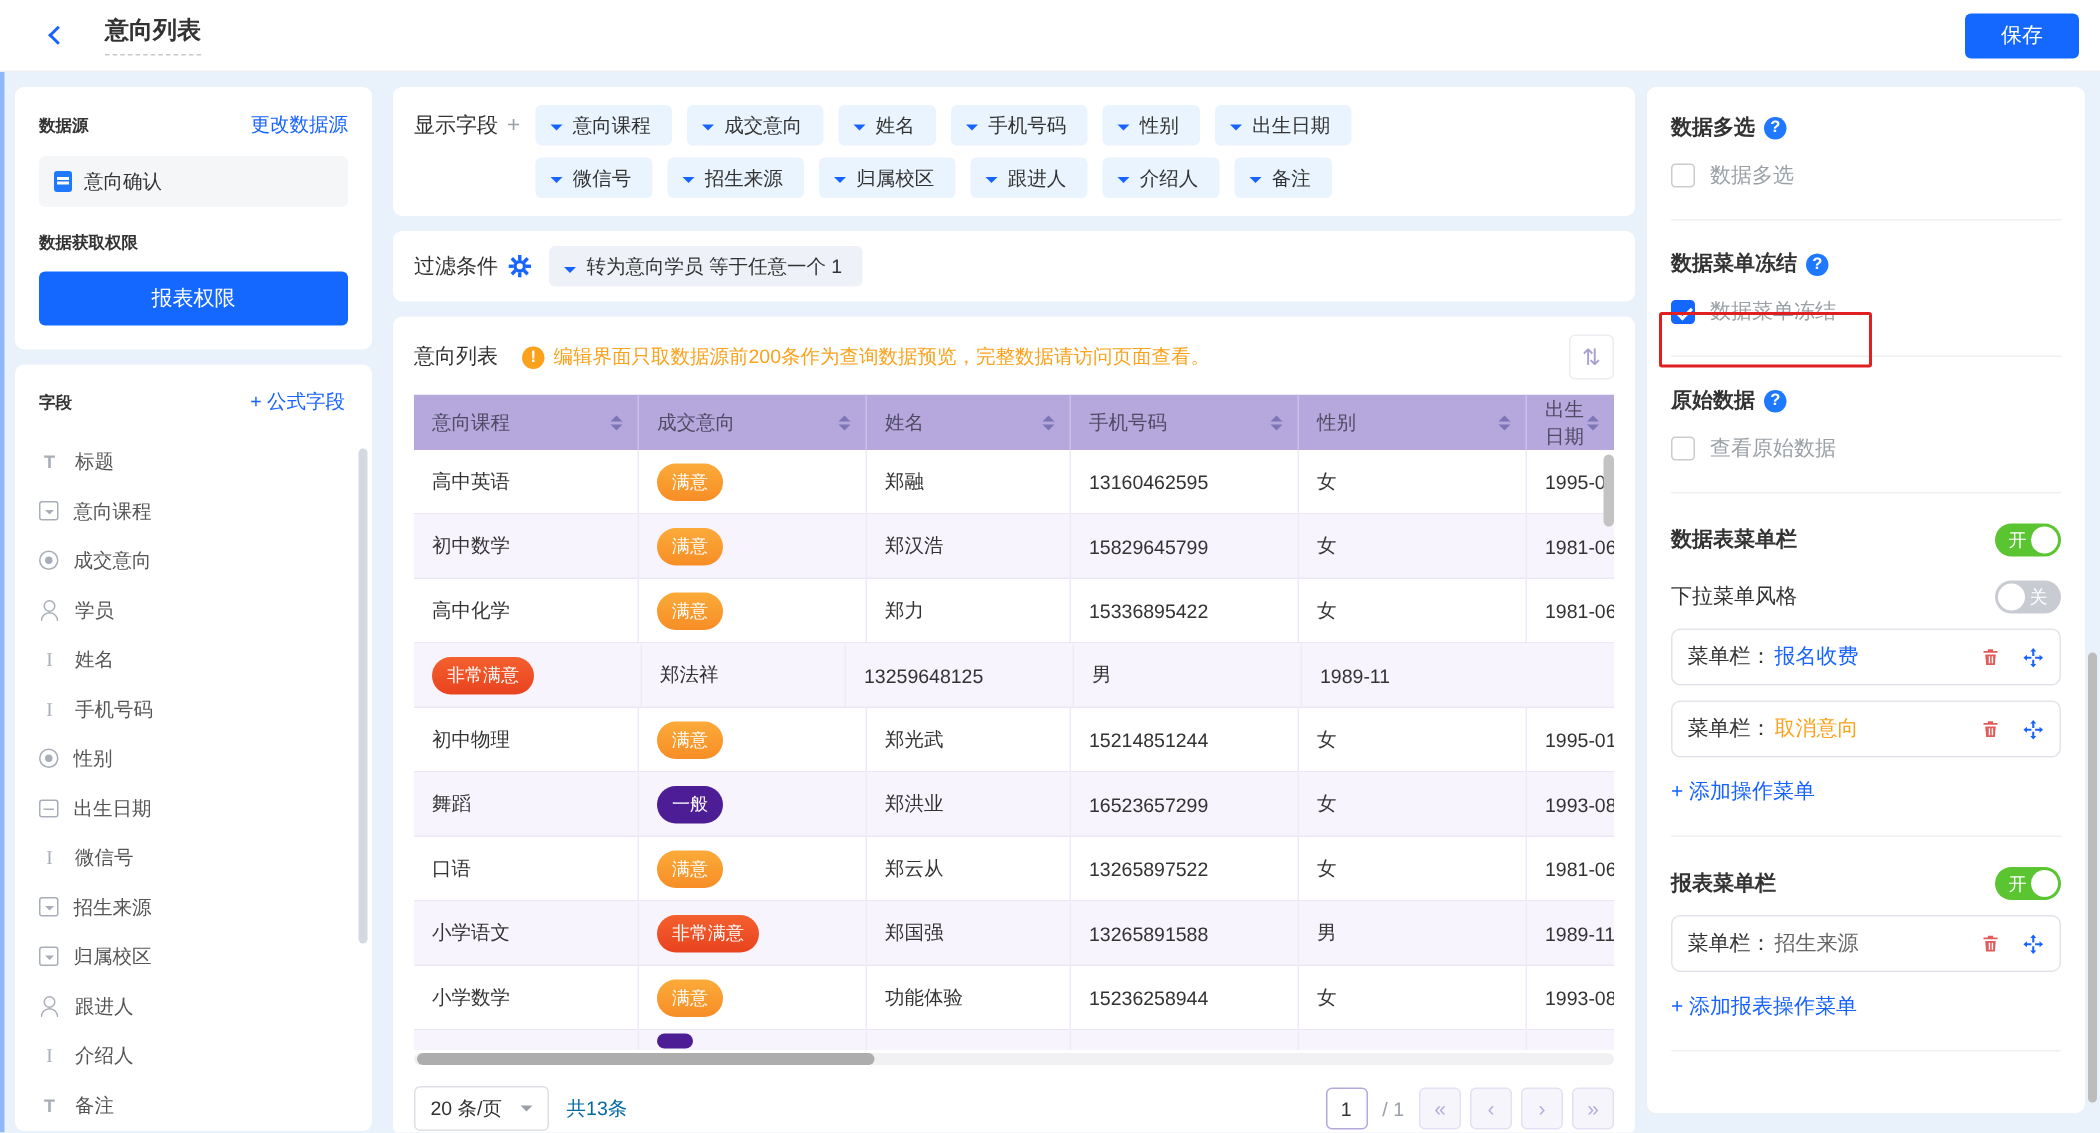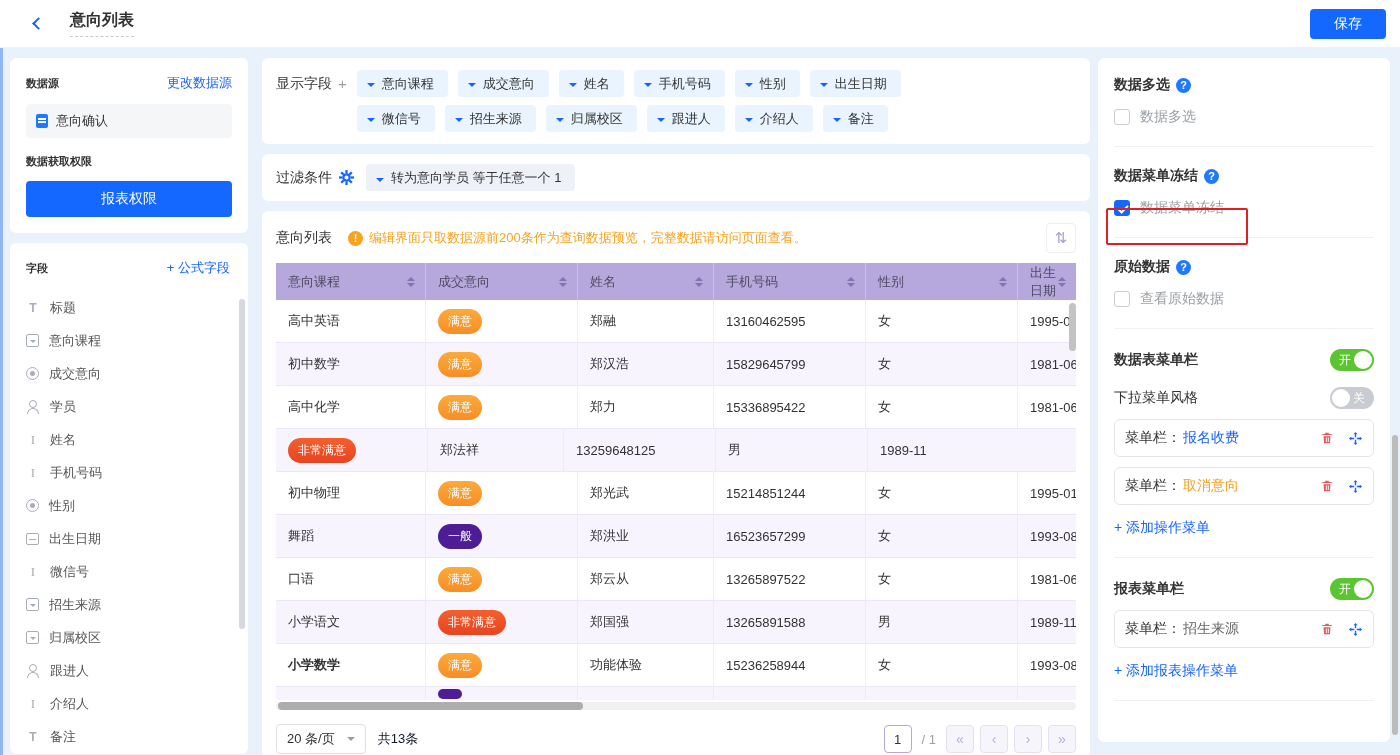--- a/index.html
+++ b/index.html
@@ -80,21 +80,21 @@
   .badge { display:inline-block; padding:4px 10px; border-radius:13px; color:#fff; font-size:12px; white-space:nowrap;}
   .badge.orange { background:linear-gradient(180deg,#fbab3a,#f78d26); }
   .badge.red { background:linear-gradient(180deg,#f4602e,#e8431f); }
   .badge.gray { background:#4c1d95; min-width:24px; min-height:10px;}
   .vscroll { position:absolute; right:0; top:40px; width:7px; height:48px; background:#c3c3c3; border-radius:4px;}
   .hscroll { margin-top:2px; width:800px; height:8px; background:#f1f1f3; border-radius:4px; position:relative;}
   .hthumb { position:absolute; left:2px; top:0; width:305px; height:8px; background:#adadad; border-radius:4px; cursor:pointer;}
   .pagebar { margin-top:14px; display:flex; align-items:center;}
   .psel { display:inline-flex; align-items:center; border:1px solid #dcdfe4; border-radius:4px; height:30px; padding:0 10px; font-size:13px; color:#333; cursor:pointer;}
   .selcaret { width:0; height:0; border:4px solid transparent; border-top-color:#9aa0a8; margin-left:12px; margin-top:4px;}
-  .ptotal { margin-left:12px; font-size:13px; color:#0f172a;}
+  .ptotal { margin-left:12px; font-size:13px; color:#0369a1;}
   .pright { margin-left:auto; display:flex; align-items:center; gap:6px;}
   .pnum { width:28px; height:28px; border:1px solid #b6a8dd; border-radius:4px; display:flex; align-items:center; justify-content:center; font-size:13px; color:#333;}
   .pof { font-size:13px; color:#9aa0a8; margin:0 4px;}
   .pbtn { width:28px; height:28px; border:1px solid #e4e0f2; border-radius:4px; background:#f7f5fc; color:#b7abdf; font-size:14px; display:flex; align-items:center; justify-content:center; cursor:pointer;}
 
   
   .right { position:absolute; left:1098px; top:58px; width:292px; height:684px; padding:18px 16px; overflow:hidden;}
   .rt { display:flex; align-items:center; font-size:14px; font-weight:700; color:#333;}
   .q { width:15px; height:15px; border-radius:50%; background:#1f79ff; color:#fff; font-size:11px; display:inline-flex; align-items:center; justify-content:center; margin-left:6px; cursor:pointer;}
   .cbrow { display:flex; align-items:center; margin-top:14px;}
@@ -423,21 +423,21 @@
               <div class="td" style="width: 150px;">小学语文</div>
               <div class="td" style="width: 152px;">
                 <span class="badge red">非常满意</span>
               </div>
               <div class="td" style="width: 136px;">郑国强</div>
               <div class="td" style="width: 152px;">13265891588</div>
               <div class="td" style="width: 152px;">男</div>
               <div class="td" style="width: 58px;">1989-11</div>
             </div>
             <div class="tr">
-              <div class="td" style="width: 150px; font-weight: bold;">小学数学</div>
+              <div class="td" style="width: 150px;">小学数学</div>
               <div class="td" style="width: 152px;">
                 <span class="badge orange">满意</span>
               </div>
               <div class="td" style="width: 136px;">功能体验</div>
               <div class="td" style="width: 152px;">15236258944</div>
               <div class="td" style="width: 152px;">女</div>
               <div class="td" style="width: 58px;">1993-08</div>
             </div>
             <div class="tr alt partial">
               <div class="td" style="width: 150px;"></div>

